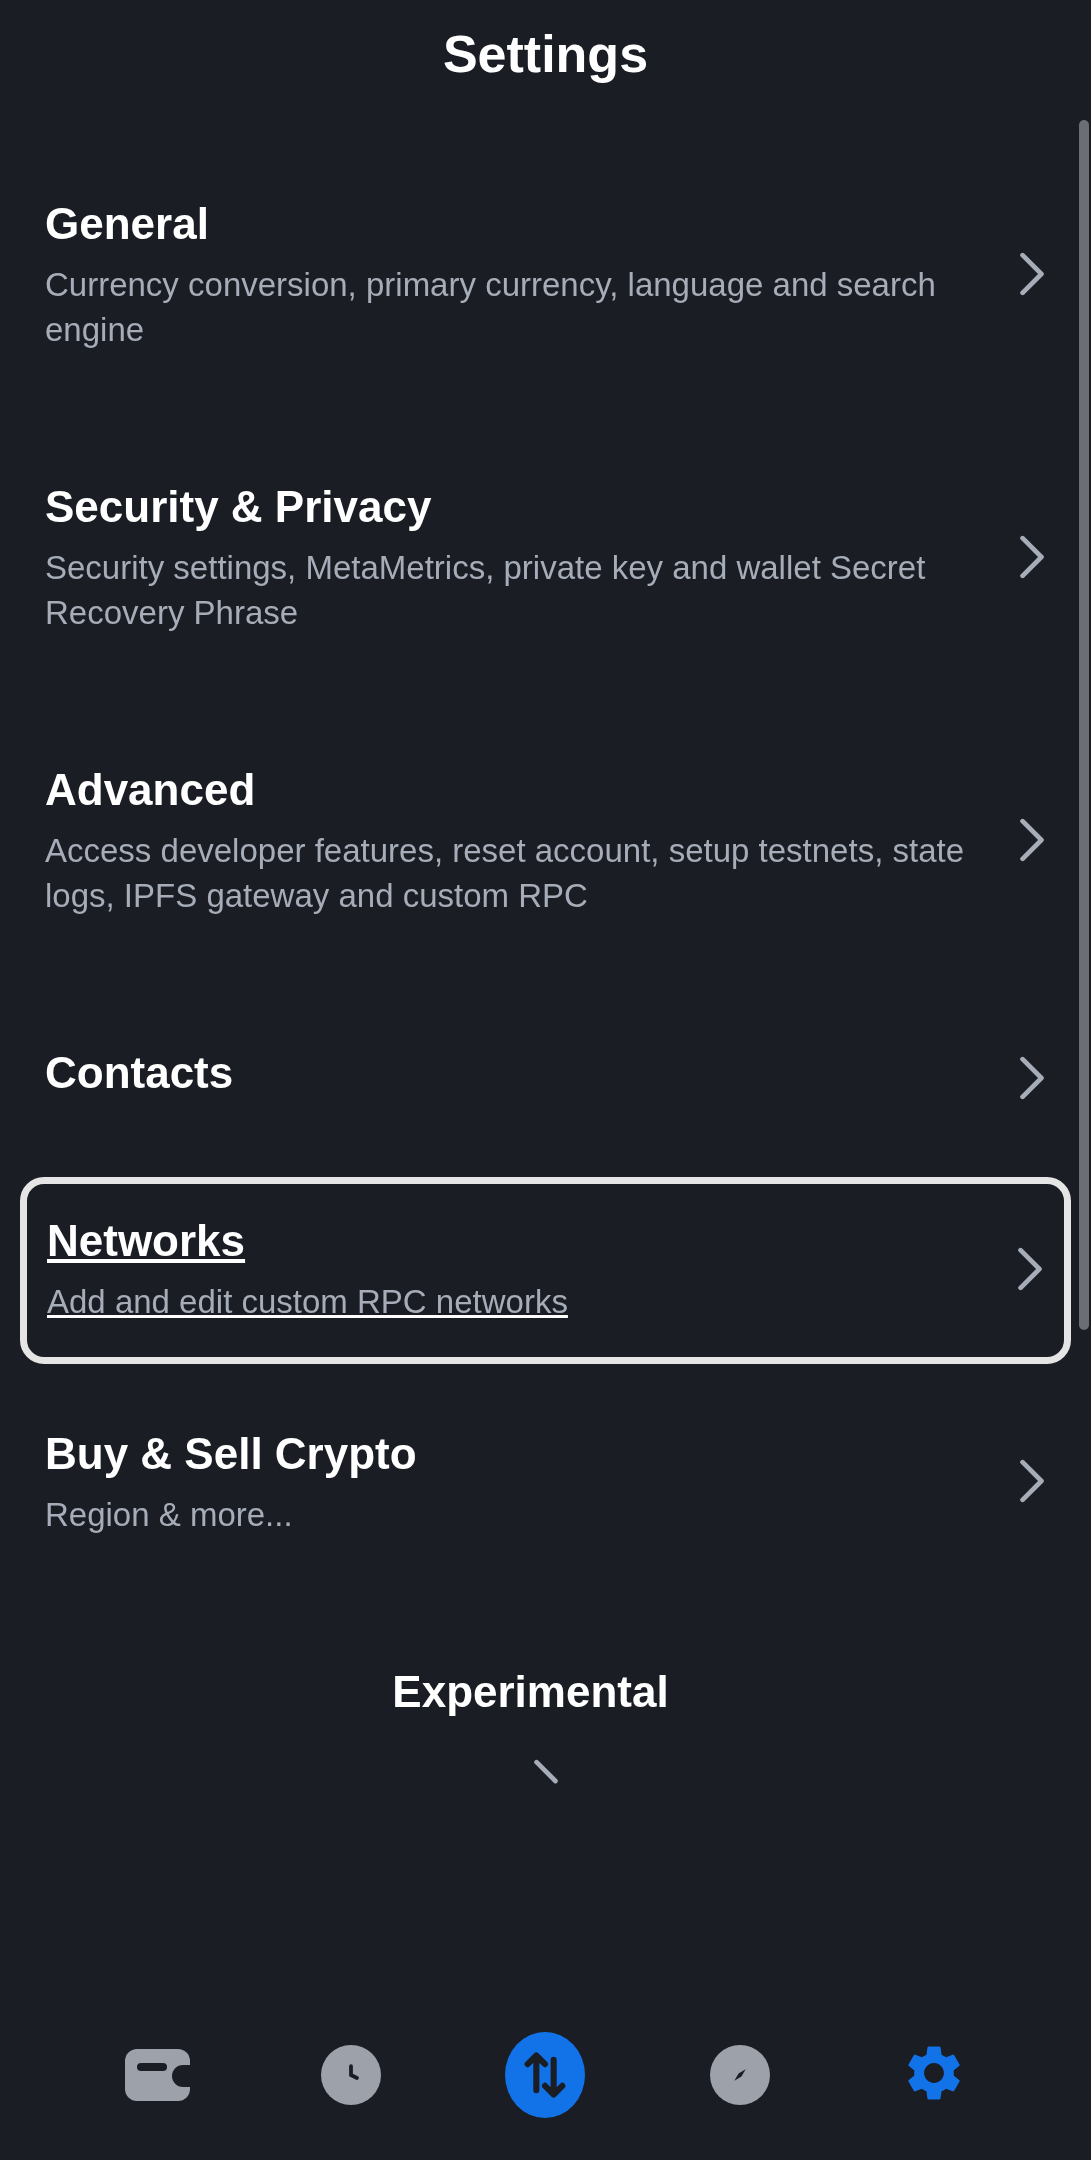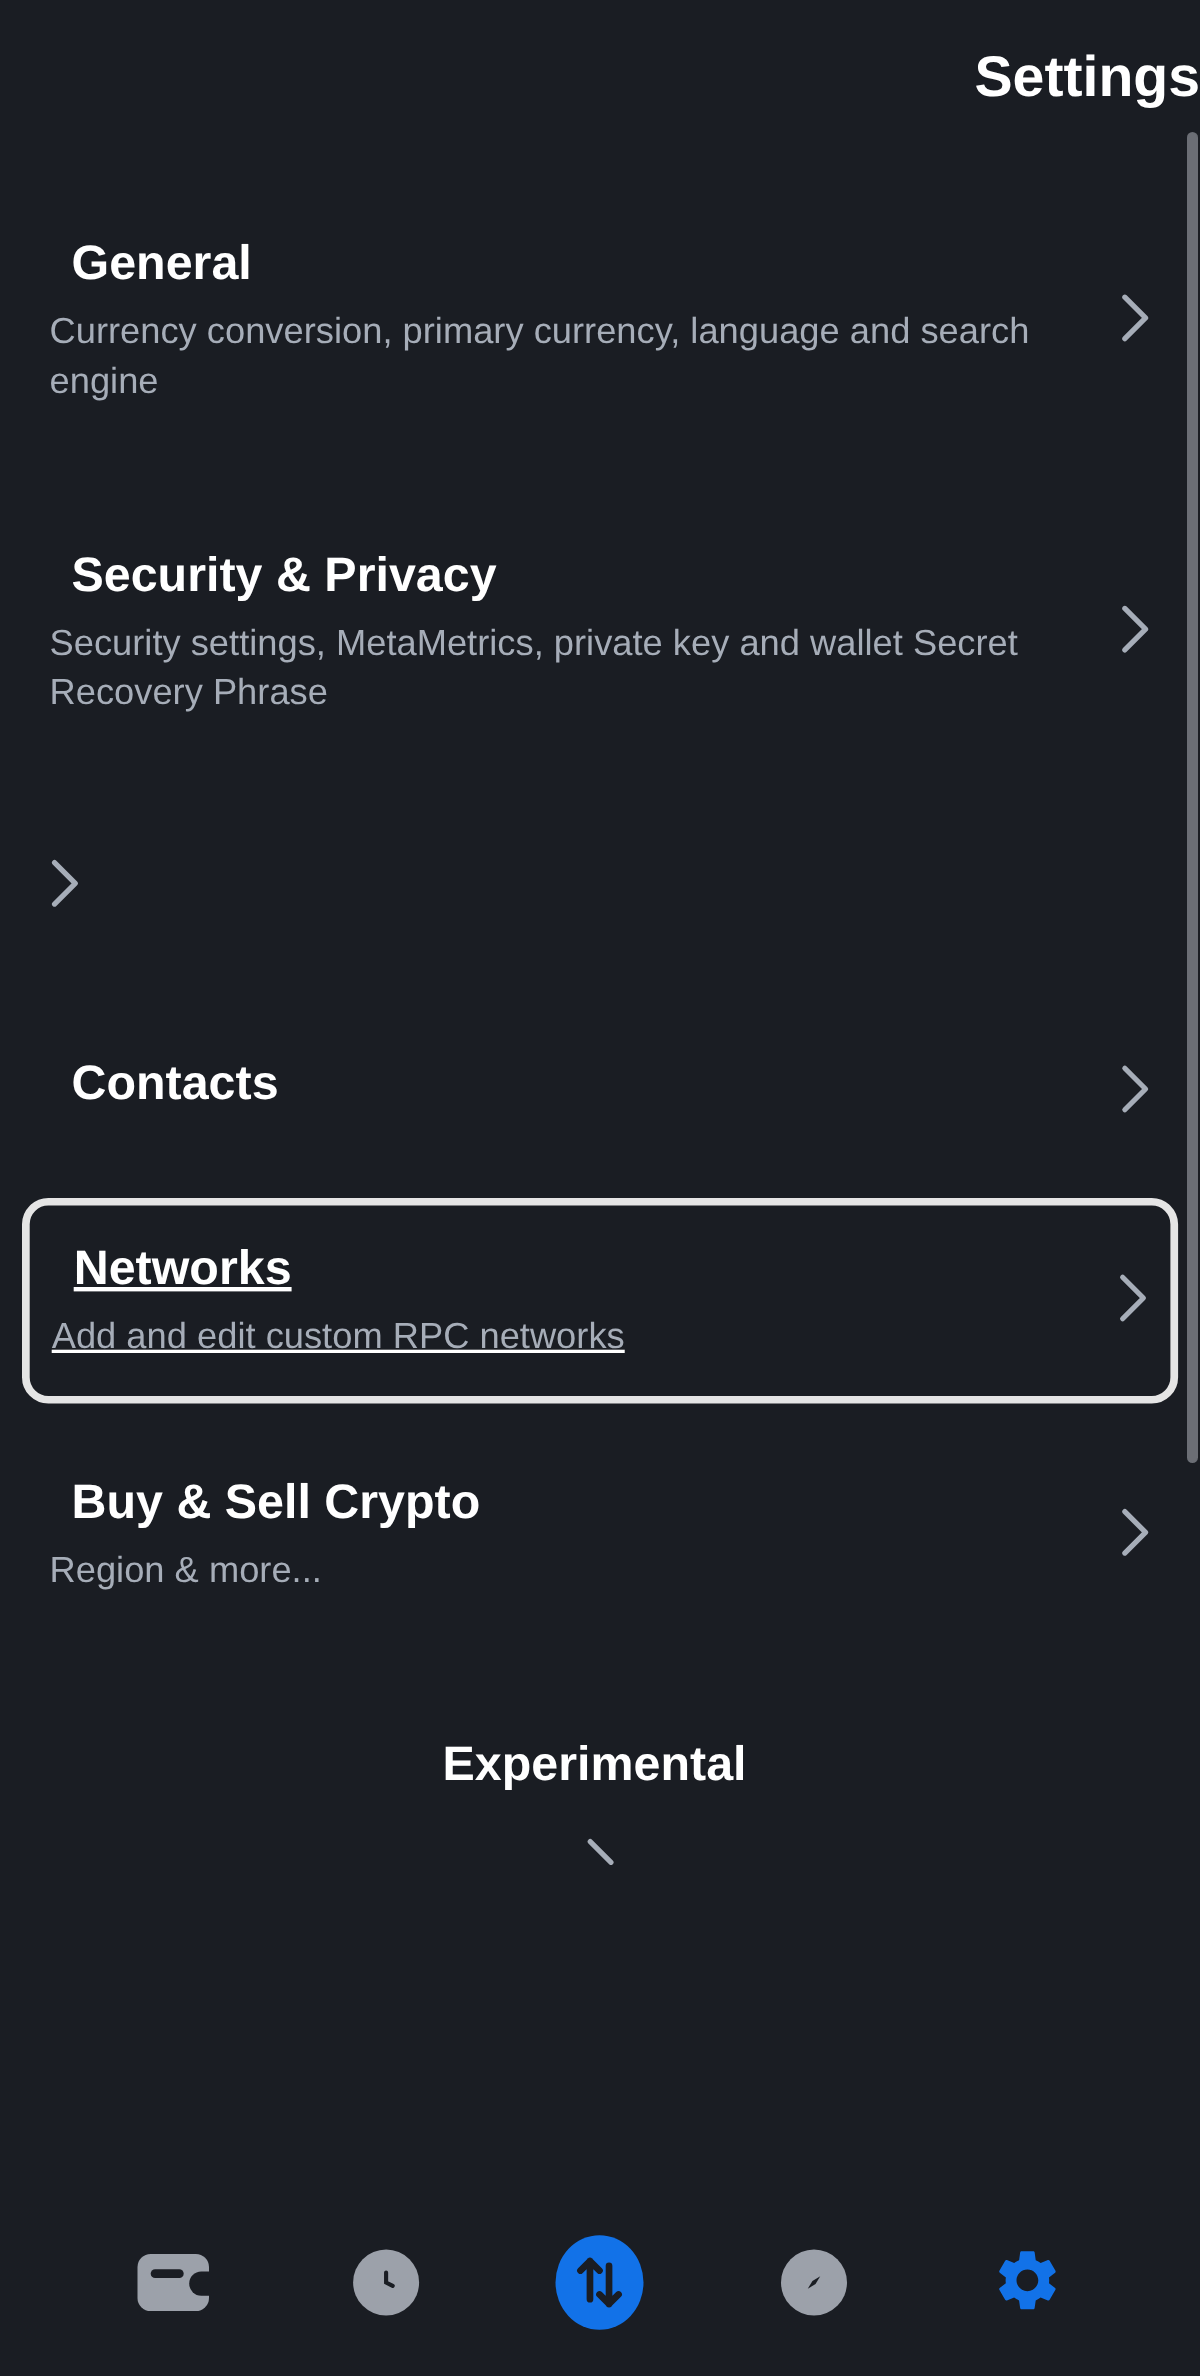--- a/index.html
+++ b/index.html
@@ -10,22 +10,22 @@
     body {
       background: #1a1d23;
       color: #ffffff;
       font-family: -apple-system, BlinkMacSystemFont, 'Segoe UI', sans-serif;
       width: 1091px;
       height: 2160px;
       position: relative;
       overflow: hidden;
     }
     .header {
-      text-align: right;
-      padding: 40px 0 70px 0;
+      text-align: center;
+      padding: 24px 0 70px 0;
     }
     .header h1 {
       font-size: 52px;
       font-weight: 700;
       color: #ffffff;
     }
     .content {
       padding: 0 25px;
       overflow-y: auto;
     }
@@ -45,21 +45,20 @@
     }
     .settings-item-text {
       flex: 1;
       padding-right: 30px;
     }
     .settings-item-title {
       font-size: 44px;
       font-weight: 700;
       color: #ffffff;
       margin-bottom: 14px;
-      margin-left: 20px;
     }
     .settings-item-desc {
       font-size: 33px;
       font-weight: 400;
       color: #a6adb8;
       line-height: 1.35;
     }
     .chevron {
       flex-shrink: 0;
     }
@@ -200,20 +199,24 @@
     <div class="chevron">
       <svg viewBox="0 0 16 28">
           <polyline points="2,2 14,14 2,26"></polyline>
         </svg>
     </div>
   </div>
 
   <div class="item-spacer"></div>
 
   <div class="settings-item">
+    <div class="settings-item-text">
+      <div class="settings-item-title">Advanced</div>
+      <div class="settings-item-desc">Access developer features, reset account, setup testnets, state logs, IPFS gateway and custom RPC</div>
+    </div>
     <div class="chevron">
       <svg viewBox="0 0 16 28">
           <polyline points="2,2 14,14 2,26"></polyline>
         </svg>
     </div>
   </div>
 
   <div class="item-spacer"></div>
 
   <div class="settings-item">

